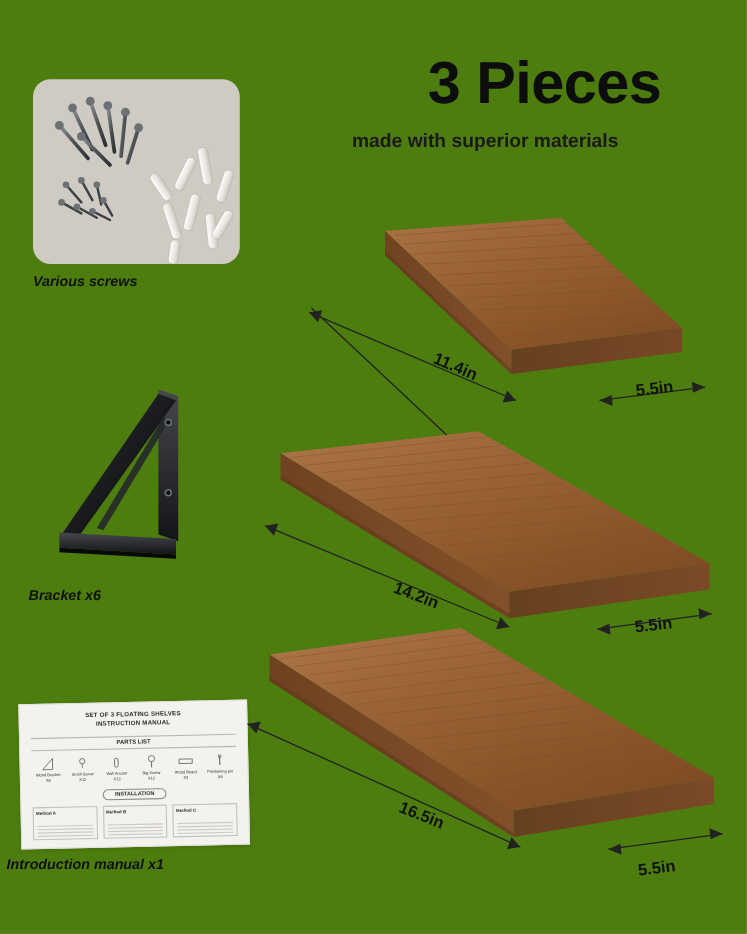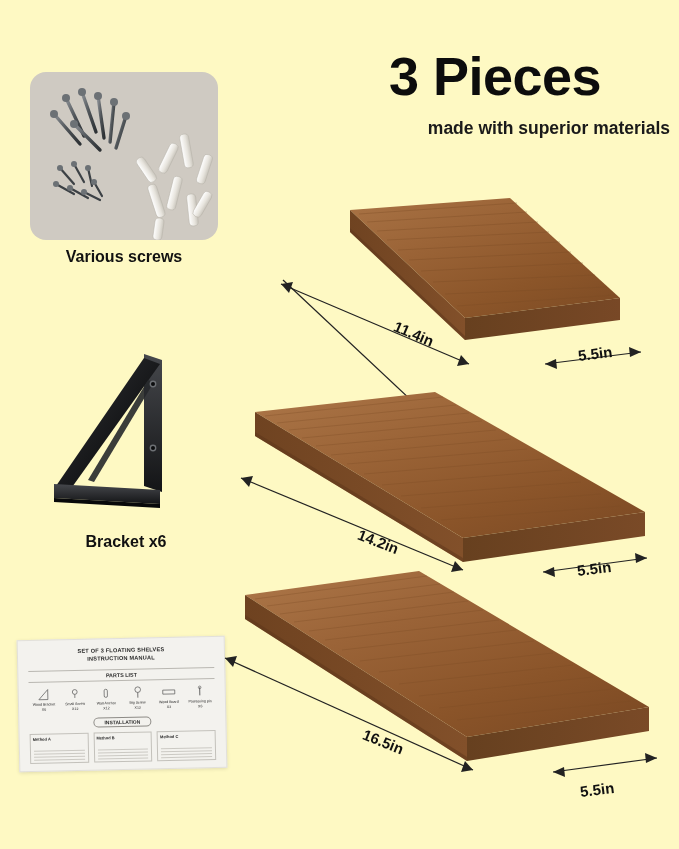--- a/index.html
+++ b/index.html
@@ -8,21 +8,21 @@
     background: #ffffff;
   }
   body {
     font-family: "Liberation Sans", sans-serif;
     -webkit-font-smoothing: antialiased;
   }
   #stage {
     position: relative;
     width: 679px;
     height: 849px;
-    background: #fef9c3;
+    background: #4d7c0f;
     overflow: hidden;
   }
 
   
   .headline {
     position: absolute;
     left: 330px;
     top: 48px;
     width: 330px;
     text-align: center;
@@ -30,34 +30,34 @@
     font-weight: bold;
     letter-spacing: -0.5px;
     color: #0d0d0d;
     line-height: 1.05;
   }
   .subhead {
     position: absolute;
     left: 320px;
     top: 118px;
     width: 350px;
-    text-align: right;
+    text-align: left;
     font-size: 17.5px;
     font-weight: bold;
     color: #1a1a1a;
   }
 
   
   .caption {
     position: absolute;
-    font-size: 16px;
+    font-size: 13px;
     font-weight: bold;
     color: #111111;
-    text-align: center;
     white-space: nowrap;
+    font-style: italic;
   }
 
   
   .screwbox {
     position: absolute;
     left: 30px;
     top: 72px;
     width: 188px;
     height: 168px;
     background: #cfcac2;
@@ -371,20 +371,21 @@
           <div class="m-lines">
               <i></i>
               <i></i>
               <i></i>
               <i></i>
             </div>
         </div>
       </div>
     </div>
   </div>
+  <div class="caption" style="left:6px; top:778px; width:240px;">Introduction manual x1</div>
 
   <svg class="shelf" style="left:255px; top:190px;" width="420" height="200" viewBox="0 0 420 200">
     <defs>
       <linearGradient id="topA" x1="0.05" y1="0" x2="0.95" y2="1">
         <stop offset="0%" stop-color="#a87244"></stop>
         <stop offset="35%" stop-color="#9a6336"></stop>
         <stop offset="70%" stop-color="#8b5529"></stop>
         <stop offset="100%" stop-color="#7d4b24"></stop>
       </linearGradient>
       <linearGradient id="frontA" x1="0" y1="0" x2="1" y2="0">

